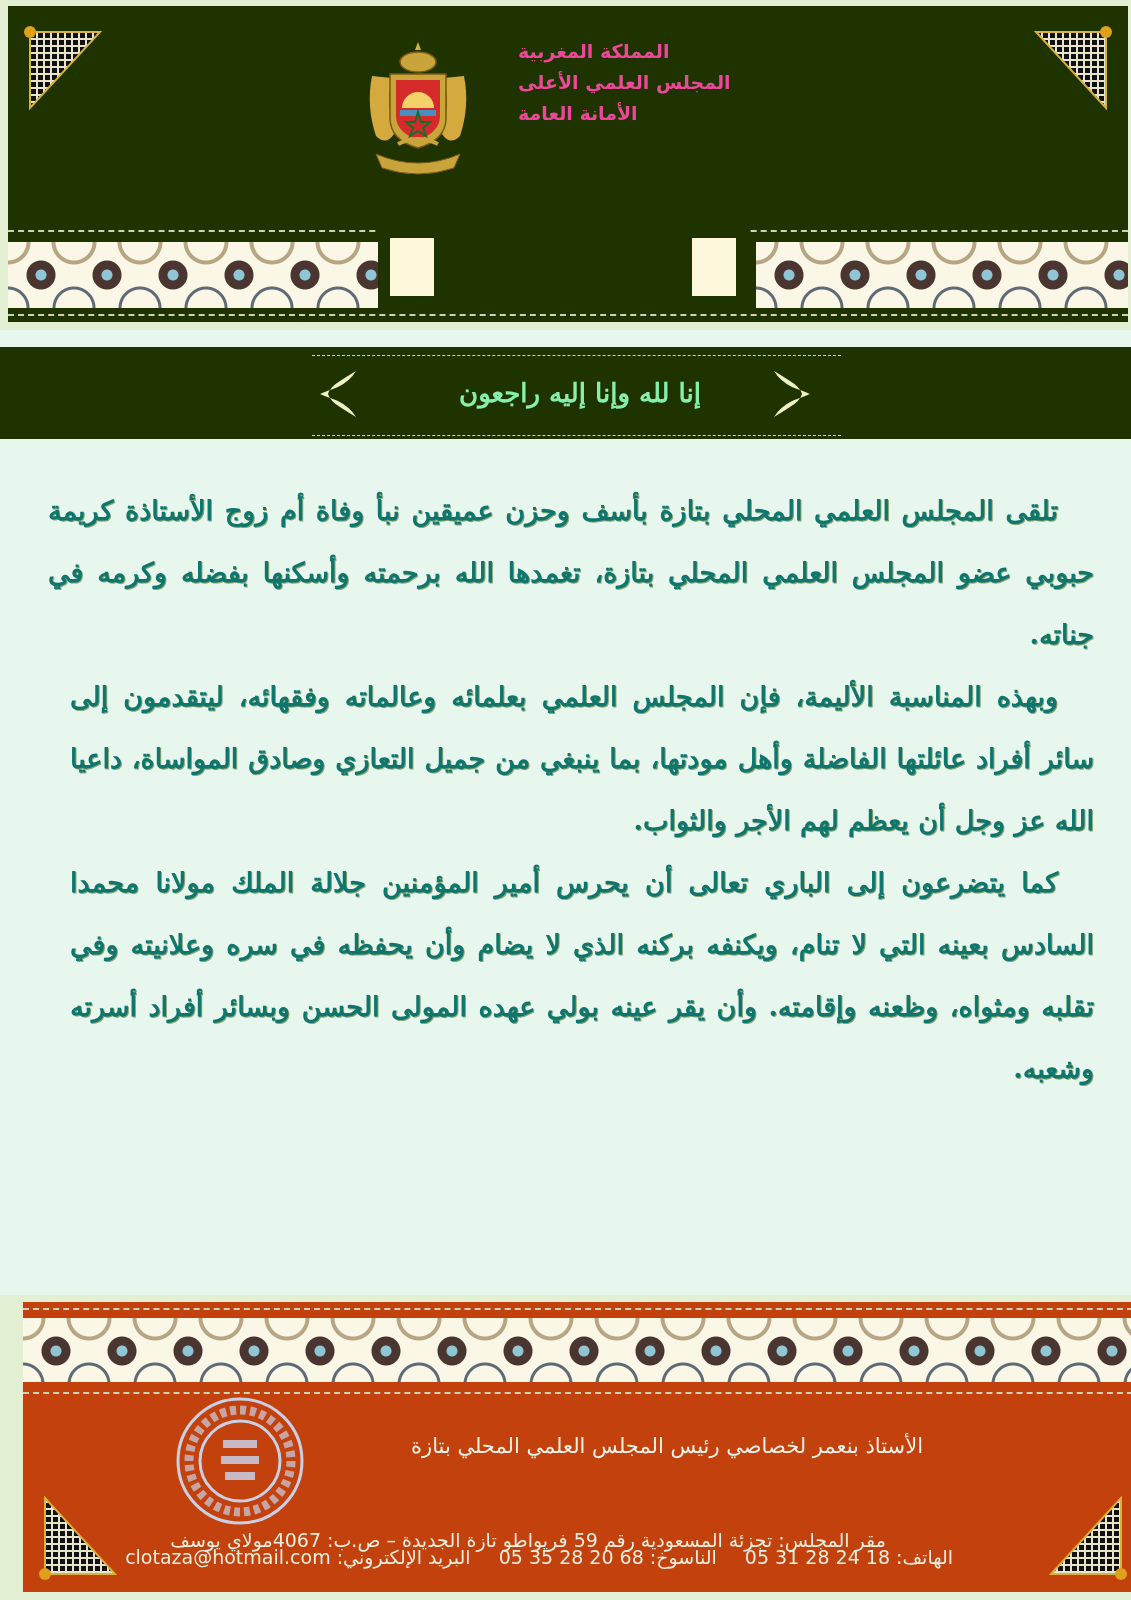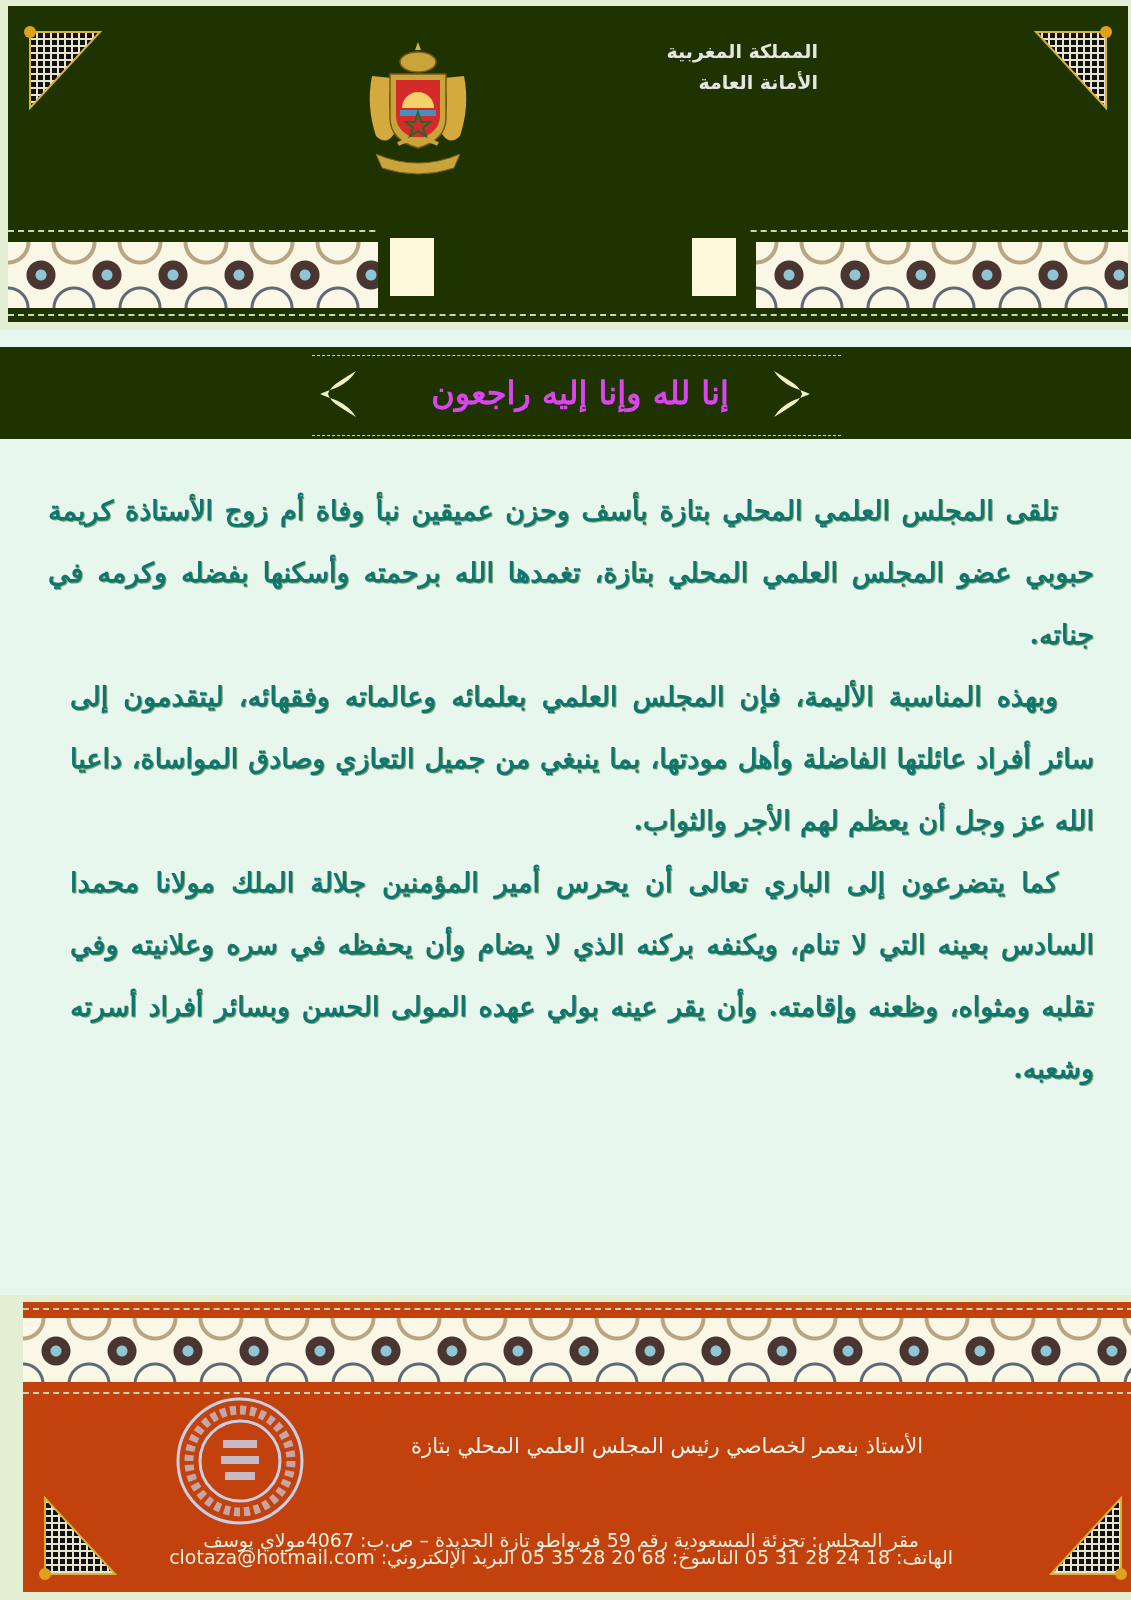--- a/index.html
+++ b/index.html
@@ -22,21 +22,21 @@
     }
     .corner.tl { left: 14px; top: 18px; }
     .corner.tr { right: 14px; top: 18px; }
     .corner.bl { left: 14px; bottom: 10px; }
     .corner.br { right: 14px; bottom: 10px; }
     .emblem {
       position: absolute; left: 350px; top: 30px; width: 120px; height: 150px;
     }
     .header-titles {
       position: absolute; left: 510px; top: 30px; width: 300px;
-      text-align: right; direction: rtl; color: #e5e5e5;
+      text-align: left; direction: rtl; color: #ec4899;
       font-family: "DejaVu Sans", sans-serif; font-weight: bold;
       font-size: 19px; line-height: 31px;
     }
     .dash {
       position: absolute; left: 0; right: 0; height: 0;
       border-top: 2px dashed #c9d4b6;
     }
     .ornament-band {
       position: absolute; height: 66px;
       background-color: #fbf7e6;
@@ -63,22 +63,22 @@
       font-family: "DejaVu Serif", serif; font-size: 36px; font-weight: bold;
       letter-spacing: 1px;
     }
     .verse-band {
       position: absolute; left: 0; top: 347px; width: 1131px; height: 92px;
       background: #1e3300;
     }
     .verse-text {
       position: absolute; left: 380px; width: 400px; top: 0; height: 92px;
       display: flex; align-items: center; justify-content: center;
-      direction: rtl; color: #d946ef;
-      font-family: "DejaVu Serif", serif; font-size: 32px; font-weight: bold;
+      direction: rtl; color: #86efac;
+      font-family: "DejaVu Serif", serif; font-size: 26px; font-weight: bold;
     }
     .flourish {
       position: absolute; top: 22px; width: 42px; height: 50px;
     }
     .body-text {
       position: absolute; left: 48px; top: 480px; width: 1046px;
       direction: rtl; text-align: justify; text-align-last: right;
       color: #0f766e;
       font-family: "DejaVu Serif", serif; font-weight: bold;
       font-size: 27px; line-height: 62px;
@@ -100,21 +100,21 @@
       font-family: "DejaVu Serif", serif; font-size: 21px;
       white-space: nowrap;
     }
     .contact {
       position: absolute; right: 190px; top: 230px;
       direction: rtl; color: #eceede;
       font-family: "DejaVu Sans", sans-serif; font-size: 19px; line-height: 17px;
       text-align: center;
     }
     .contact-line2 { white-space: nowrap; }
-    .contact-line2 span { }
+    .contact-line2 span { margin-left: 22px; }
     .stamp {
       position: absolute; left: 150px; top: 92px; width: 135px; height: 135px;
     }
   </style>
 </head>
 <body>
 
 <div class="frame-outer"></div>
 <div class="header">
   <svg class="corner tl" viewBox="0 0 80 88">
@@ -142,20 +142,21 @@
     <path d="M38 44 h44 v36 q0 16 -22 24 q-22 -8 -22 -24z" fill="#d42a2a"></path>
     <path d="M44 72 a16 16 0 0 1 32 0z" fill="#f3d26a"></path>
     <path d="M42 74 h36 v6 h-36z" fill="#4a8ec0"></path>
     <polygon points="60,76 63,86 72,86 65,92 68,100 60,95 52,100 55,92 48,86 57,86" fill="none" stroke="#1c6b2c" stroke-width="2"></polygon>
     <path d="M18 118 q42 18 84 0 l-6 14 q-36 12 -72 0z" fill="#c9a43a" stroke="#7a5a12" stroke-width="1"></path>
     <path d="M40 108 q20 -10 40 0" fill="none" stroke="#c9a43a" stroke-width="4"></path>
   </svg>
 
   <div class="header-titles">
     <div>المملكة المغربية</div>
+    <div>المجلس العلمي الأعلى</div>
     <div>الأمانة العامة</div>
   </div>
 
   <div class="dash" style="top:224px;"></div>
   <div class="ornament-band" style="left:0; top:236px; width:370px;"></div>
   <div class="ornament-band" style="left:748px; top:236px; width:372px;"></div>
   <div class="dash" style="top:308px;"></div>
 </div>
 
 <div class="title-box">

